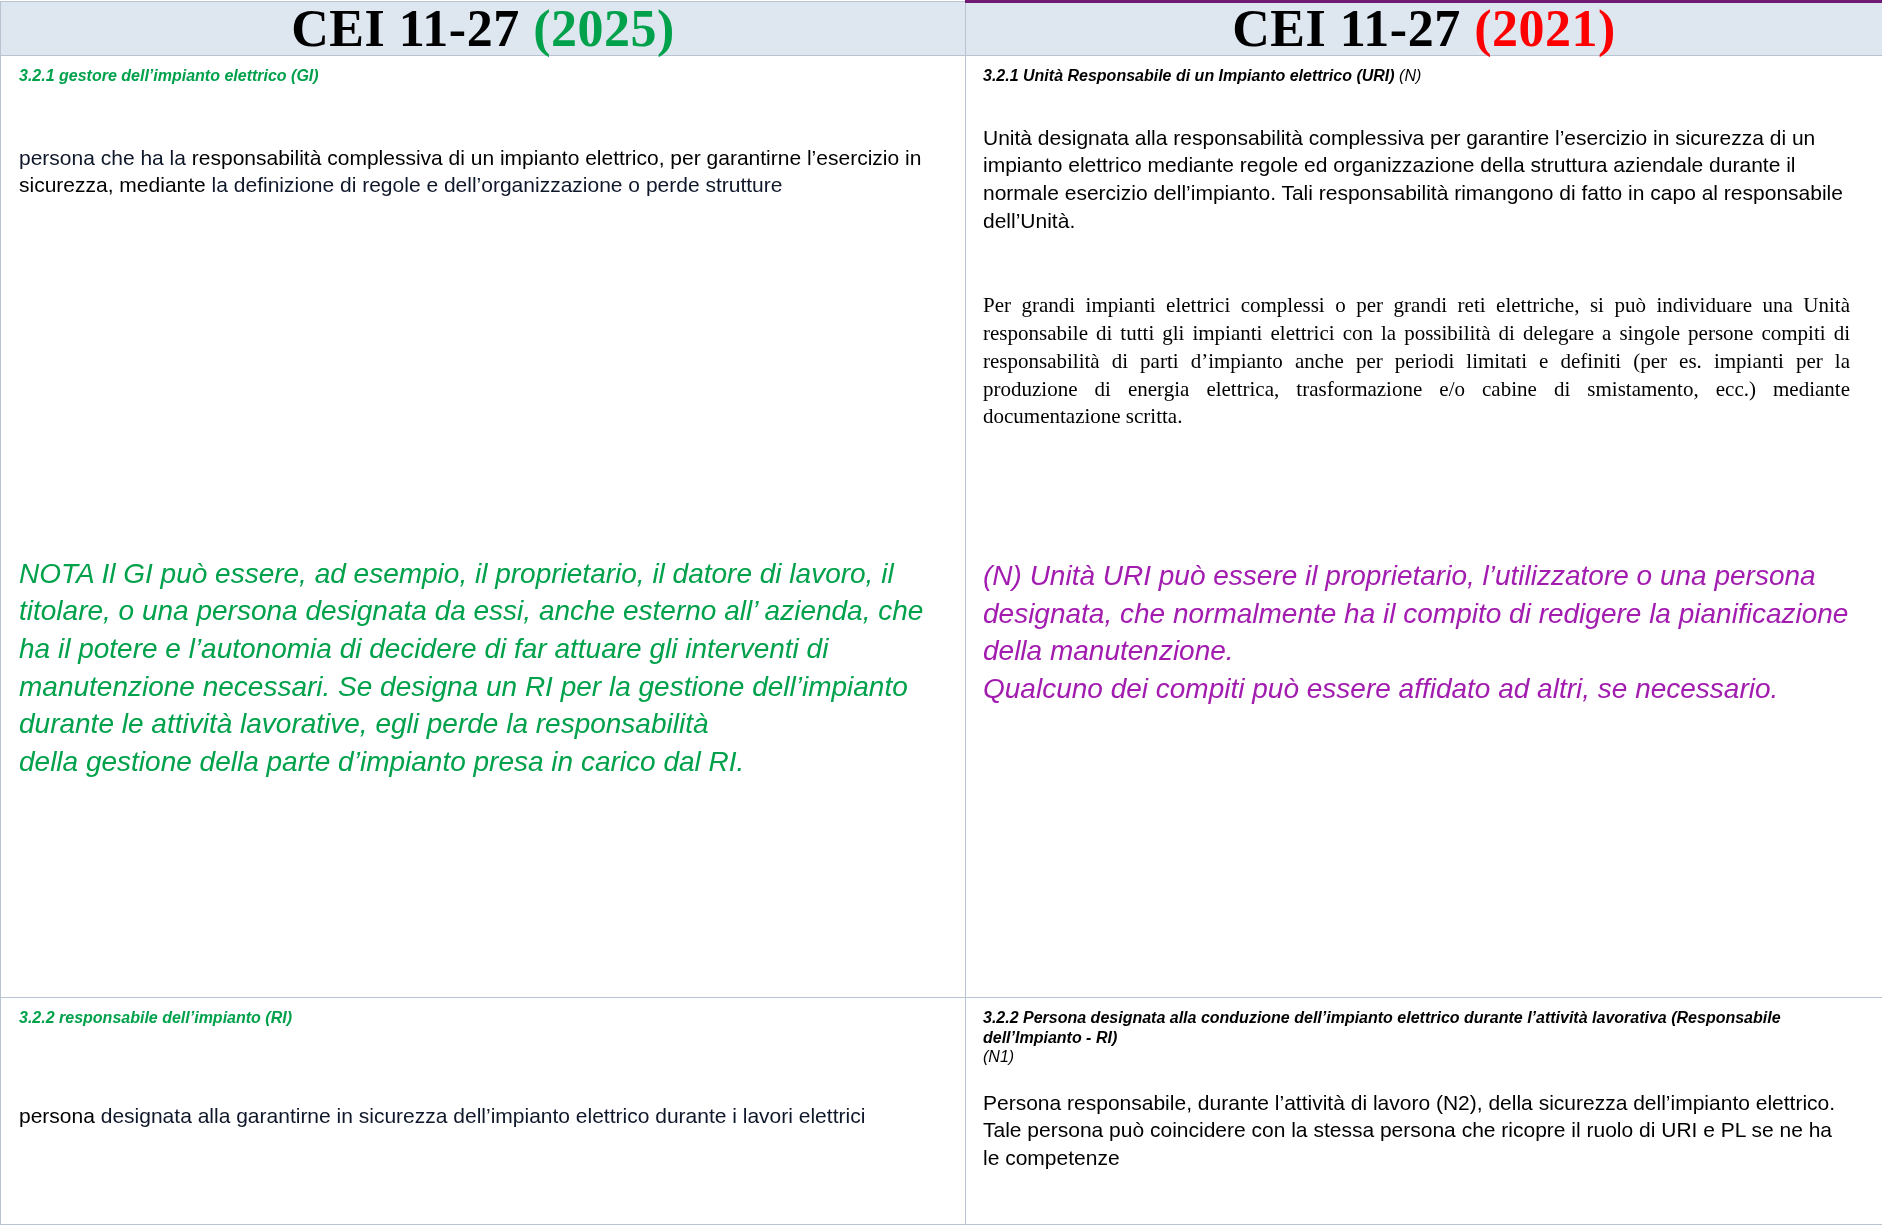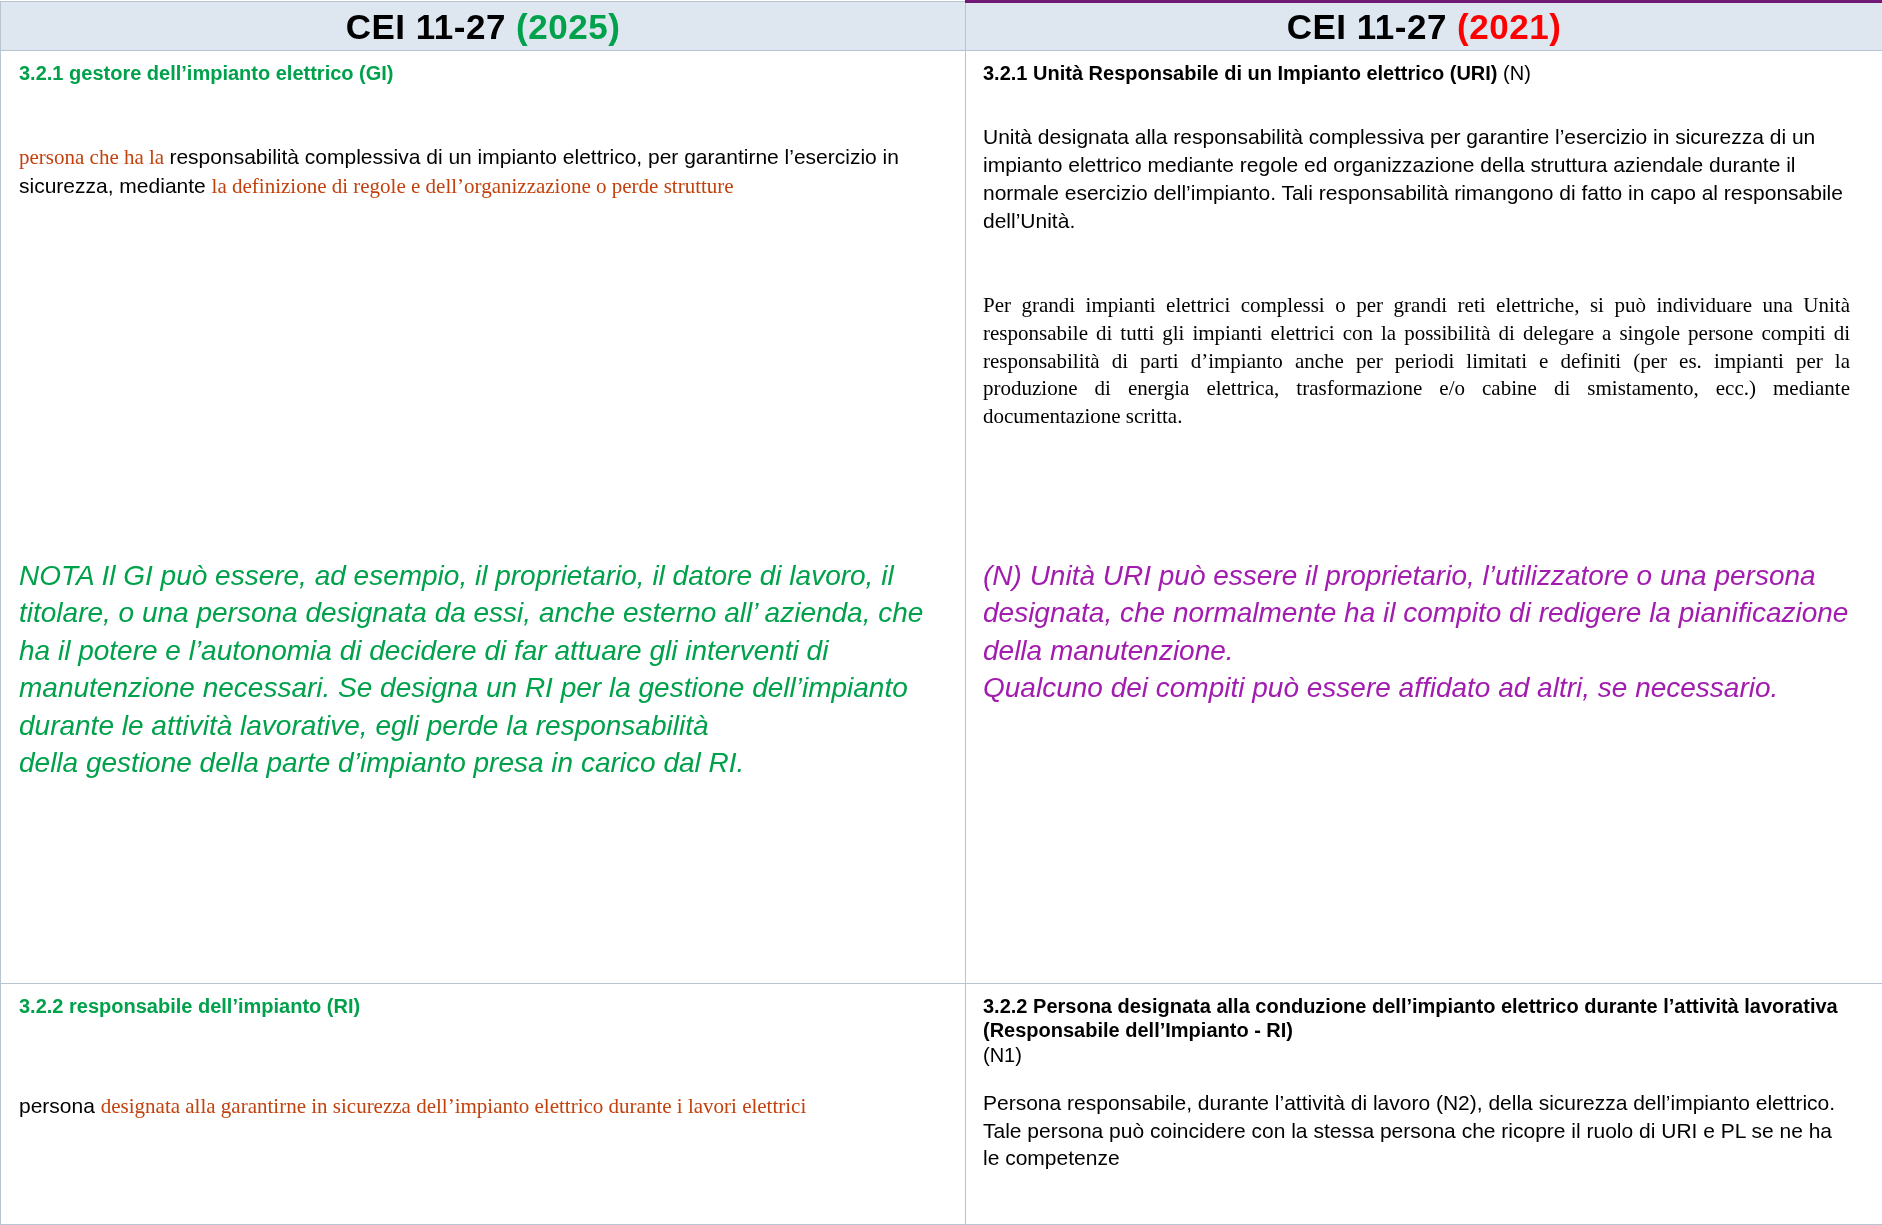--- a/index.html
+++ b/index.html
@@ -29,62 +29,64 @@
     border-left: none;
     border-top: none;
     text-align: center;
     vertical-align: middle;
     height: 47px;
     padding: 0;
   }
   .hdr-cell.left { border-left: 1px solid #b9c4d2; border-top: 1px solid #b9c4d2;}
   .hdr-cell.right { border-top: 3px solid #701a75; }
   .hdr-title {
-    font-size: 35px;
+    font-size: 52px;
     letter-spacing: 0.5px;
     line-height: 1;
     white-space: nowrap;
     color: #000000;
+    font-family: Liberation Serif, serif;
   }
   .hdr-year-green { color: #00a14b; }
   .hdr-year-red   { color: #ff0000; }
 
   
   td.body-cell {
     vertical-align: top;
     border: 1px solid #b9c4d2;
     border-top: none;
     padding: 0;
   }
   td.body-cell.left  { border-right: 1px solid #b9c4d2; }
   .cell-inner {
     padding: 10px 14px 0 18px;
     box-sizing: border-box;
     height: 100%;
   }
   .cell-inner.right { padding-left: 17px; padding-right: 32px; }
 
   .h-sec {
-    font-size: 20px;
+    font-size: 16px;
     font-weight: bold;
     line-height: 1.22;
     margin: 0;
+    font-style: italic;
   }
   .h-sec.green { color: #00a14b; }
   .h-sec.black { color: #000000; }
   .nb { font-weight: normal; }
 
   p.para {
     font-size: 21px;
     line-height: 1.32;
     margin: 0;
     color: #000000;
   }
   p.para.justify-all { text-align: justify; font-family: Liberation Serif, serif; }
-  .g { color: #c2410c; font-family: Liberation Serif, serif; }
+  .g { color: #0f172a; }
 
   p.nota {
     font-size: 28px;
     line-height: 1.34;
     margin: 0;
     font-style: italic;
     color: #00a14b;
   }
   p.nota.black { color: #a21caf; }
   .sp-l  { height: 58px; }

